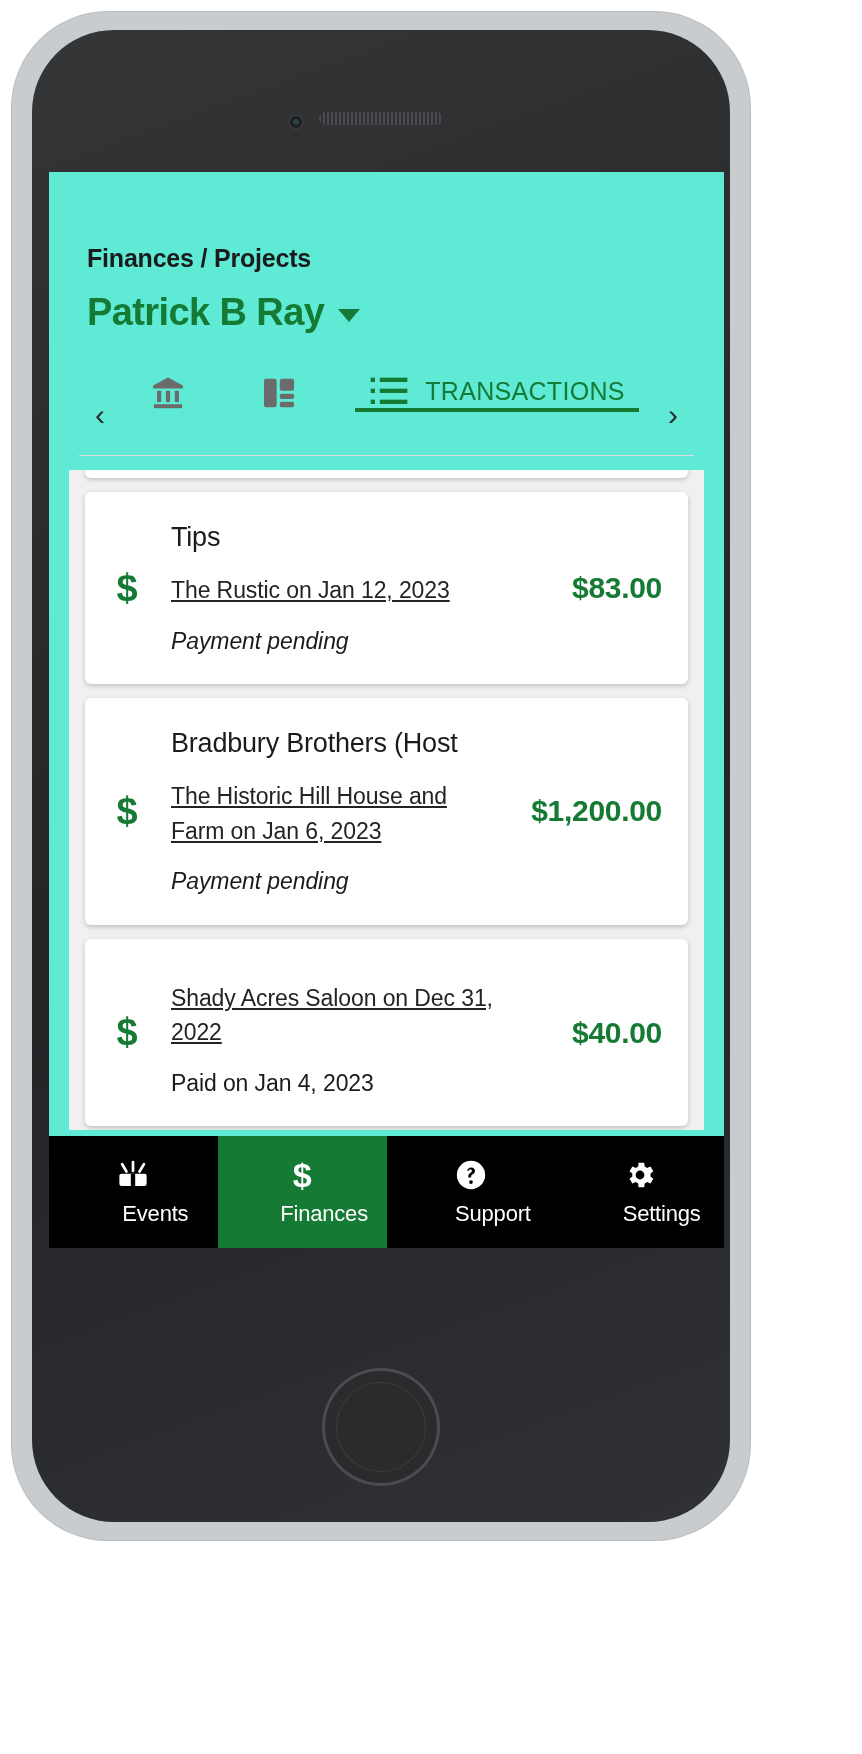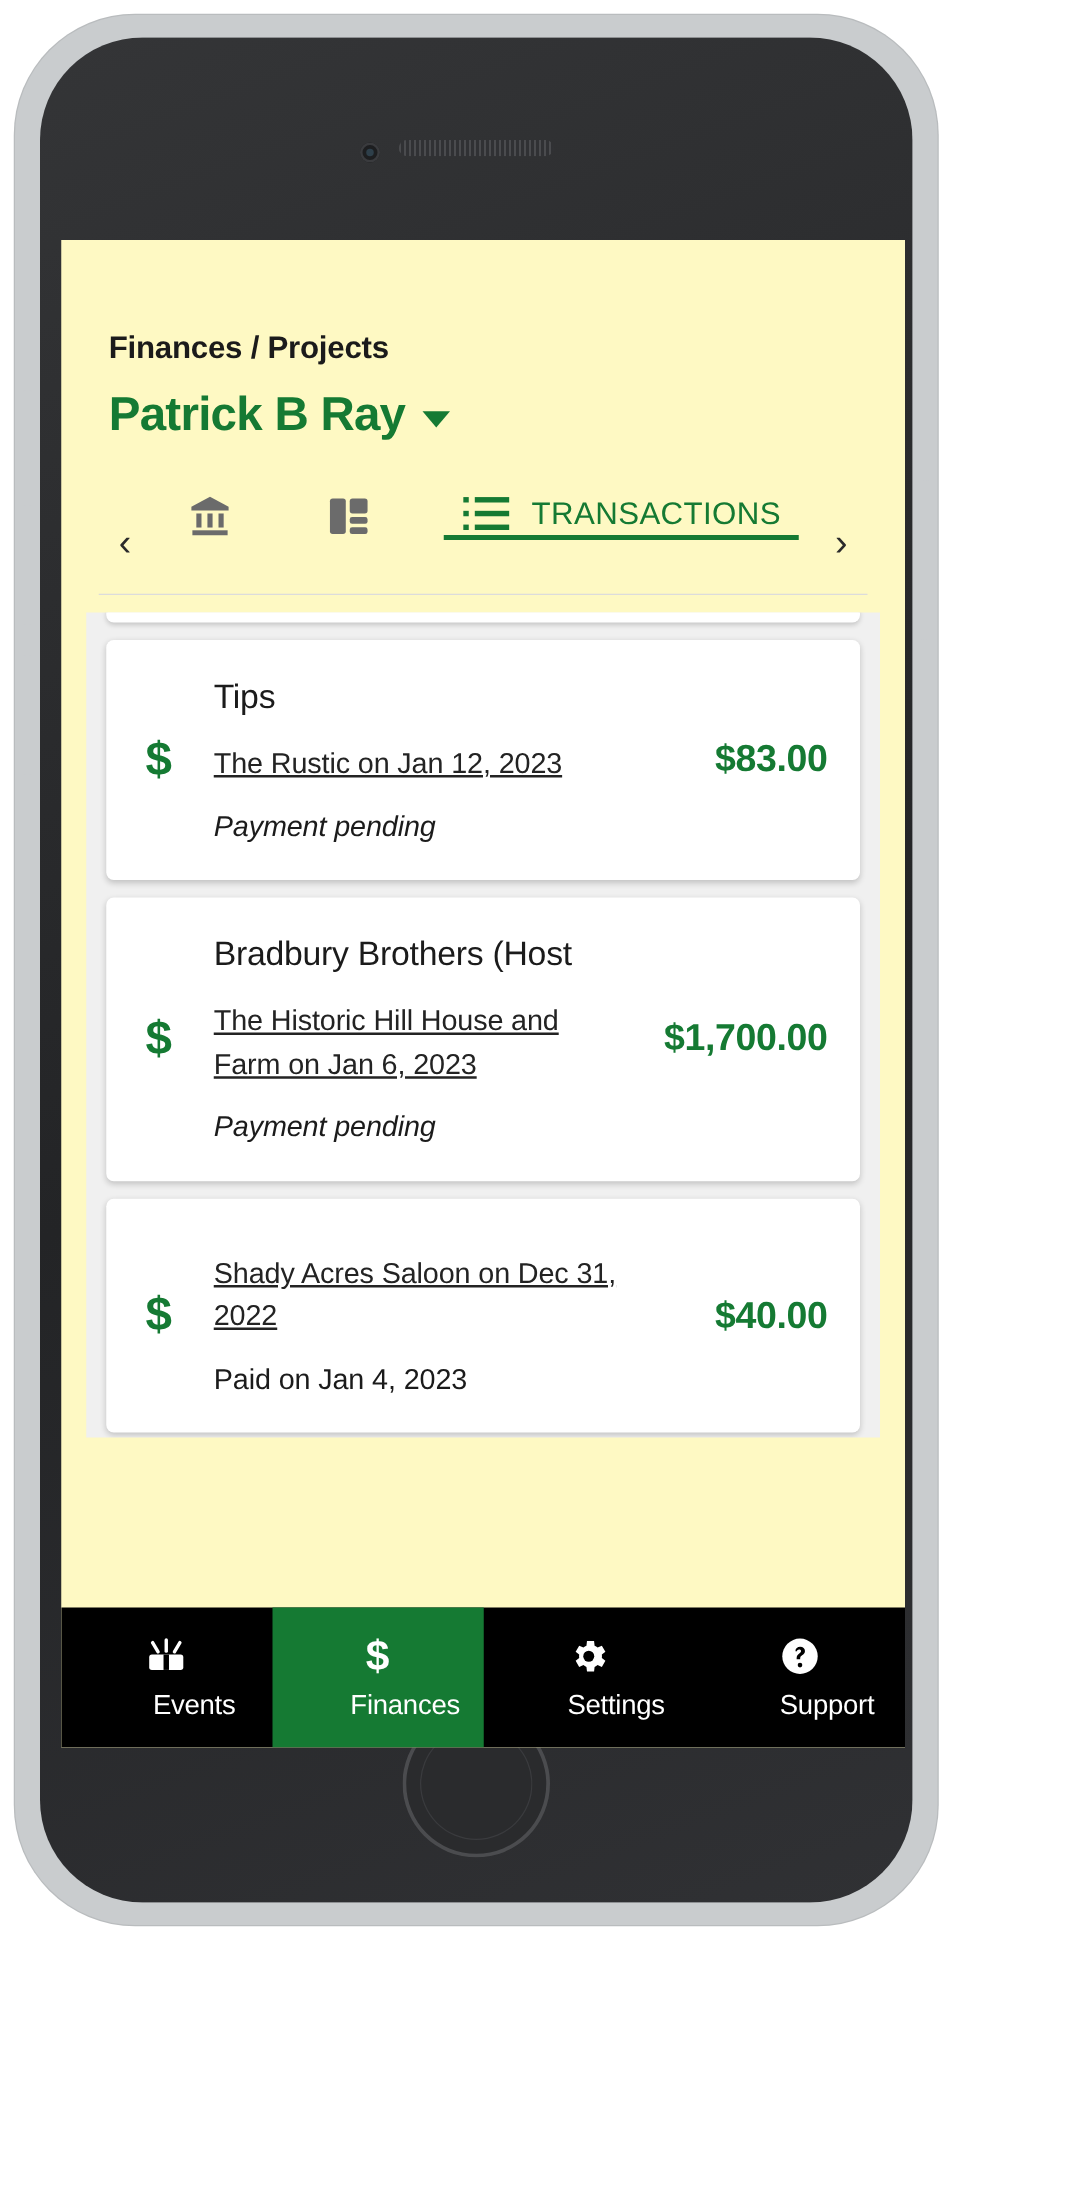--- a/index.html
+++ b/index.html
@@ -81,23 +81,23 @@
     position: absolute;
     left: 14px; top: 14px; right: 14px; bottom: 14px;
     border-radius: 50%;
     background: transparent;
     box-shadow: inset 0 0 0 1px #3a3b3e;
   }
 
   
   .screen {
     position: absolute;
-    left: 49px; top: 192px;
-    width: 675px; height: 1206px;
-    background: #fef9c3;
+    left: 49px; top: 172px;
+    width: 675px; height: 1076px;
+    background: #5eead4;
     overflow: hidden;
   }
 
   .app-header { padding: 72px 0 0 38px; }
   .breadcrumb {
     font-size: 25px;
     font-weight: 700;
     color: #1b1b1b;
     letter-spacing: -0.2px;
   }
@@ -374,21 +374,21 @@
         <div class="txn-amount">$83.00</div>
       </div>
 
       <div class="txn-card">
         <div class="txn-icon" title="dollar-sign-icon">$</div>
         <div class="txn-body">
           <div class="txn-title">Bradbury Brothers (Host</div>
           <div class="txn-sub">The Historic Hill House and Farm on Jan 6, 2023</div>
           <div class="txn-status pending">Payment pending</div>
         </div>
-        <div class="txn-amount">$1,700.00</div>
+        <div class="txn-amount">$1,200.00</div>
       </div>
 
       <div class="txn-card">
         <div class="txn-icon" title="dollar-sign-icon">$</div>
         <div class="txn-body">
           <div class="txn-sub">Shady Acres Saloon on Dec 31, 2022</div>
           <div class="txn-status">Paid on Jan 4, 2023</div>
         </div>
         <div class="txn-amount">$40.00</div>
       </div>
@@ -414,34 +414,34 @@
       <div class="nav-item active">
         <span class="nav-glyph">
           <span class="nav-dollar">$</span>
         </span>
         <span class="nav-label">Finances</span>
       </div>
 
       <div class="nav-item">
         <span class="nav-glyph">
           <svg width="34" height="34" viewBox="0 0 24 24" aria-hidden="true">
-            <path fill="#ffffff" d="M19.4 13a7.6 7.6 0 0 0 0-2l2-1.6-2-3.4-2.4 1a7.6 7.6 0 0 0-1.7-1L15 3.4h-4l-.3 2.6a7.6 7.6 0 0 0-1.7 1l-2.4-1-2 3.4 2 1.6a7.6 7.6 0 0 0 0 2l-2 1.6 2 3.4 2.4-1c.5.4 1.1.8 1.7 1l.3 2.6h4l.3-2.6c.6-.2 1.2-.6 1.7-1l2.4 1 2-3.4-2-1.6z"></path>
-            <circle cx="12" cy="12" r="3.1" fill="#000000"></circle>
-          </svg>
-        </span>
-        <span class="nav-label">Settings</span>
-      </div>
-
-      <div class="nav-item">
-        <span class="nav-glyph">
-          <svg width="34" height="34" viewBox="0 0 24 24" aria-hidden="true">
             <circle cx="12" cy="12" r="10" fill="#ffffff"></circle>
             <path d="M9.4 9.2c0-1.5 1.2-2.5 2.7-2.5 1.6 0 2.7 1 2.7 2.4 0 1.2-.7 1.8-1.6 2.4-.8.5-1.1.9-1.1 1.8v.4h-2v-.6c0-1.4.5-2 1.5-2.7.7-.5 1-.8 1-1.3 0-.5-.4-.9-1.1-.9-.7 0-1.2.4-1.2 1z" fill="#000000"></path>
             <circle cx="12" cy="17" r="1.3" fill="#000000"></circle>
           </svg>
         </span>
         <span class="nav-label">Support</span>
       </div>
 
+      <div class="nav-item">
+        <span class="nav-glyph">
+          <svg width="34" height="34" viewBox="0 0 24 24" aria-hidden="true">
+            <path fill="#ffffff" d="M19.4 13a7.6 7.6 0 0 0 0-2l2-1.6-2-3.4-2.4 1a7.6 7.6 0 0 0-1.7-1L15 3.4h-4l-.3 2.6a7.6 7.6 0 0 0-1.7 1l-2.4-1-2 3.4 2 1.6a7.6 7.6 0 0 0 0 2l-2 1.6 2 3.4 2.4-1c.5.4 1.1.8 1.7 1l.3 2.6h4l.3-2.6c.6-.2 1.2-.6 1.7-1l2.4 1 2-3.4-2-1.6z"></path>
+            <circle cx="12" cy="12" r="3.1" fill="#000000"></circle>
+          </svg>
+        </span>
+        <span class="nav-label">Settings</span>
+      </div>
+
     </div>
 
   </div>
 </div>
 
 </body></html>

